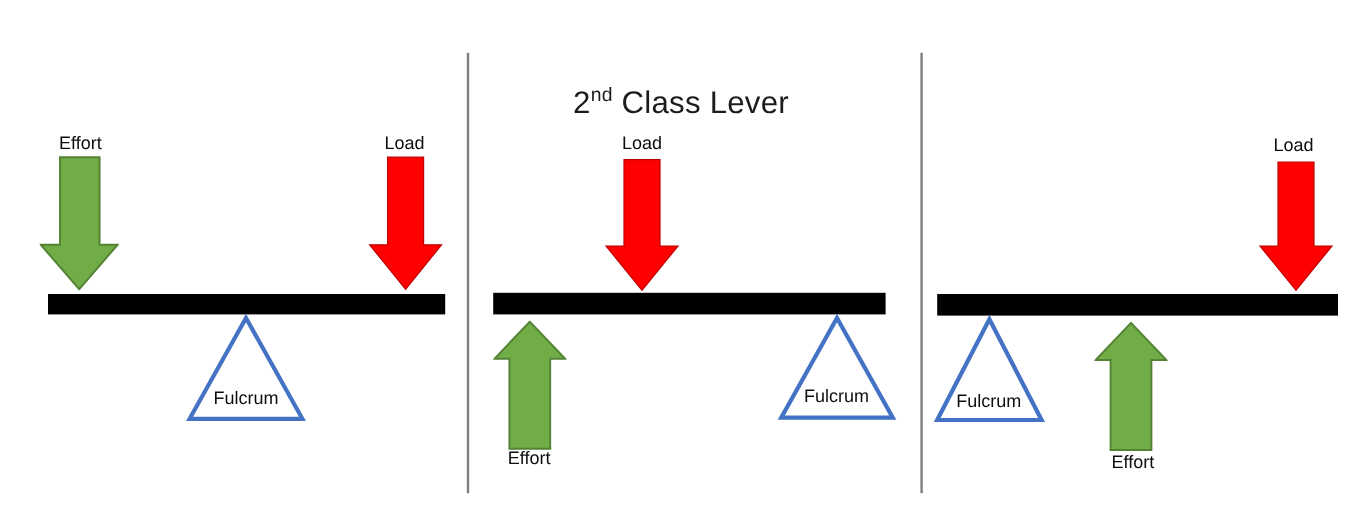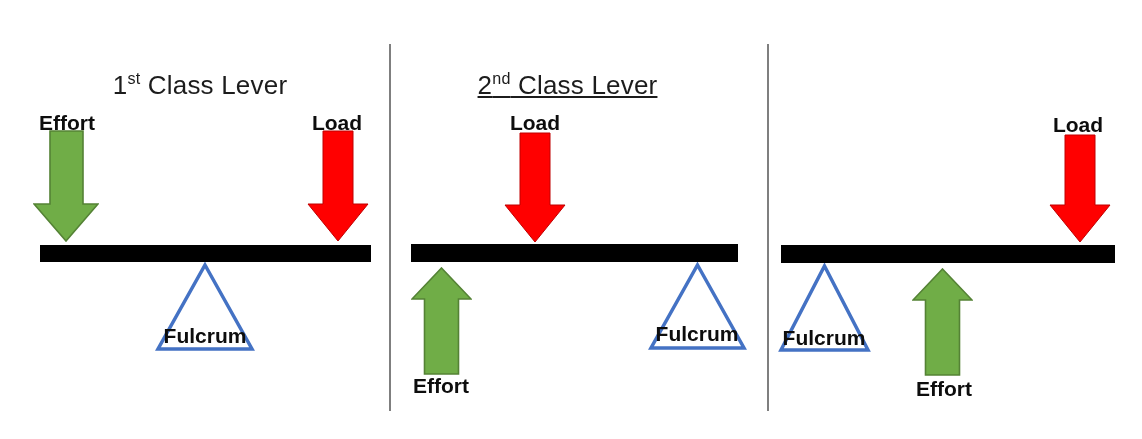--- a/index.html
+++ b/index.html
@@ -17,41 +17,40 @@
   #panel3{left:769px;width:373px;}
 
   .title{
     position:absolute;left:0;right:0;top:70px;
     text-align:center;
     font-size:26px;font-weight:400;color:#1c1c1c;
     letter-spacing:0.2px;
     white-space:nowrap;
   }
   #panel1 .title{transform:translateX(5px);}
-  #panel2 .title{transform:translateX(-12px);text-decoration:underline;}
+  #panel2 .title{transform:translateX(-12px);}
   #panel3 .title{transform:translateX(-13px);}
   .title sup{font-size:0.62em;vertical-align:super;line-height:0;}
 
   .lbl{
     position:absolute;
     transform:translateX(-50%);
-    font-size:21px;font-weight:700;color:#0d0d0d;
+    font-size:15px;font-weight:400;color:#0d0d0d;
     white-space:nowrap;
   }
   .arrow, .tri{position:absolute;display:block;}
   .bar{position:absolute;background:#000000;}
   .divider{position:absolute;top:44px;height:367px;width:2px;background:#7f7f7f;}
 </style>
 </head>
 <body>
 
 <div class="canvas">
 
   <div class="panel" id="panel1">
-    <div class="title"><span>1</span><sup>st</sup><span> Class Lever</span></div>
 
     <span class="lbl" style="left:67px;top:111px">Effort</span>
     <svg class="arrow" style="left:33px;top:130px" width="66" height="112" viewBox="0 0 66 112">
       <polygon points="17,1 50,1 50,74 65,74 33,111 1,74 17,74" fill="#70AD47" stroke="#548235" stroke-width="1.6" stroke-linejoin="miter"></polygon>
     </svg>
 
     <span class="lbl" style="left:337px;top:111px">Load</span>
     <svg class="arrow" style="left:307px;top:130px" width="62" height="112" viewBox="0 0 62 112">
       <polygon points="16,1 46,1 46,74 61,74 31,111 1,74 16,74" fill="#FF0000" stroke="#C00000" stroke-width="1" stroke-linejoin="miter"></polygon>
     </svg>

